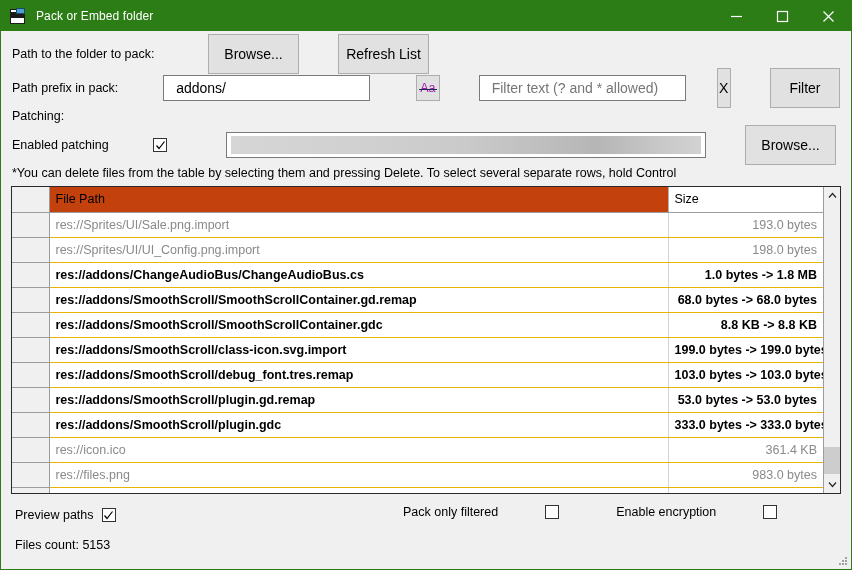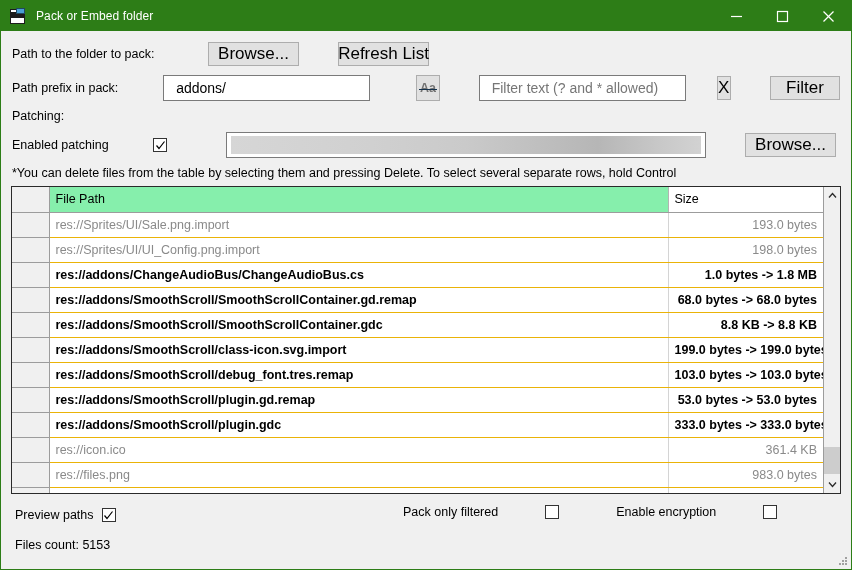--- a/index.html
+++ b/index.html
@@ -115,25 +115,25 @@
   }
   .redact {
     background: linear-gradient(to right, #d9d9d9 0%, #dcdcdc 35%, #d3d3d3 62%, #bdbdbd 82%, #cfcfcf 100%);
     height: 18px;
     flex: 0 0 auto;
   }
   #redact-folder { width: 371px; margin-left: 4px; }
   #folder-tail { font-size: 12.5px; color: #000; padding-left: 1px; white-space: nowrap; }
 
   .btn {
-    height: 24px;
+    height: 40px;
     background: #e1e1e1;
     border: 1px solid #adadad;
     font-family: "Liberation Sans", sans-serif;
-    font-size: 17px;
+    font-size: 14px;
     color: #000;
     cursor: default;
     display: flex; align-items: center; justify-content: center;
     white-space: nowrap;
   }
 
   #btn-browse1 { width: 91px; margin-left: 8px; }
   #btn-refresh { width: 91px; margin-left: 8px; }
 
   #input-prefix { width: 262px; }
@@ -142,22 +142,21 @@
     margin-left: 15px;
     display: flex; align-items: center; justify-content: center;
     font-size: 12px;
     position: relative;
   }
   #btn-case .aa {
     position: relative;
     display: inline-block;
     line-height: 13px;
     font-size: 12.5px;
-    color: #737373;
-    font-weight: bold;
+    color: #a21caf;
   }
   #btn-case .aa::after {
     content: "";
     position: absolute;
     left: -1px; right: -1px;
     top: 7px;
     height: 1px;
     background: #14324d;
   }
   #input-filter { width: 239px; margin-left: 8px; }
@@ -231,21 +230,21 @@
     padding: 0 6px;
     text-align: left;
     color: #000;
   }
   #filetable th.corner {
     background: #f0f0f0;
     border-right: 1px solid #9c9c9c;
     padding: 0;
   }
   #filetable th.hdr {
-    background: #86efac;
+    background: #c2410c;
   }
   #filetable th.hdr-size {
     background: #ffffff;
     border-right: none;
   }
   #filetable td {
     height: 25px;
     font-size: 12.5px;
     padding: 4px 6px;
     border-right: 1px solid #d4d4d4;

